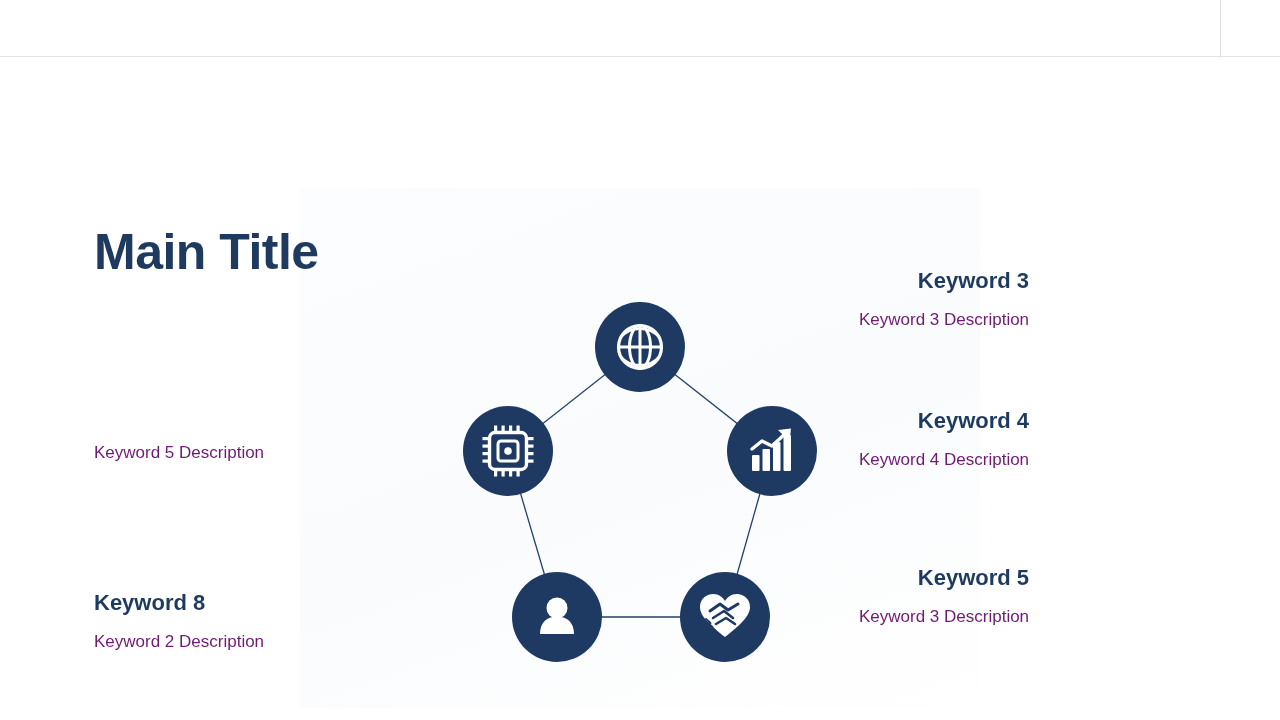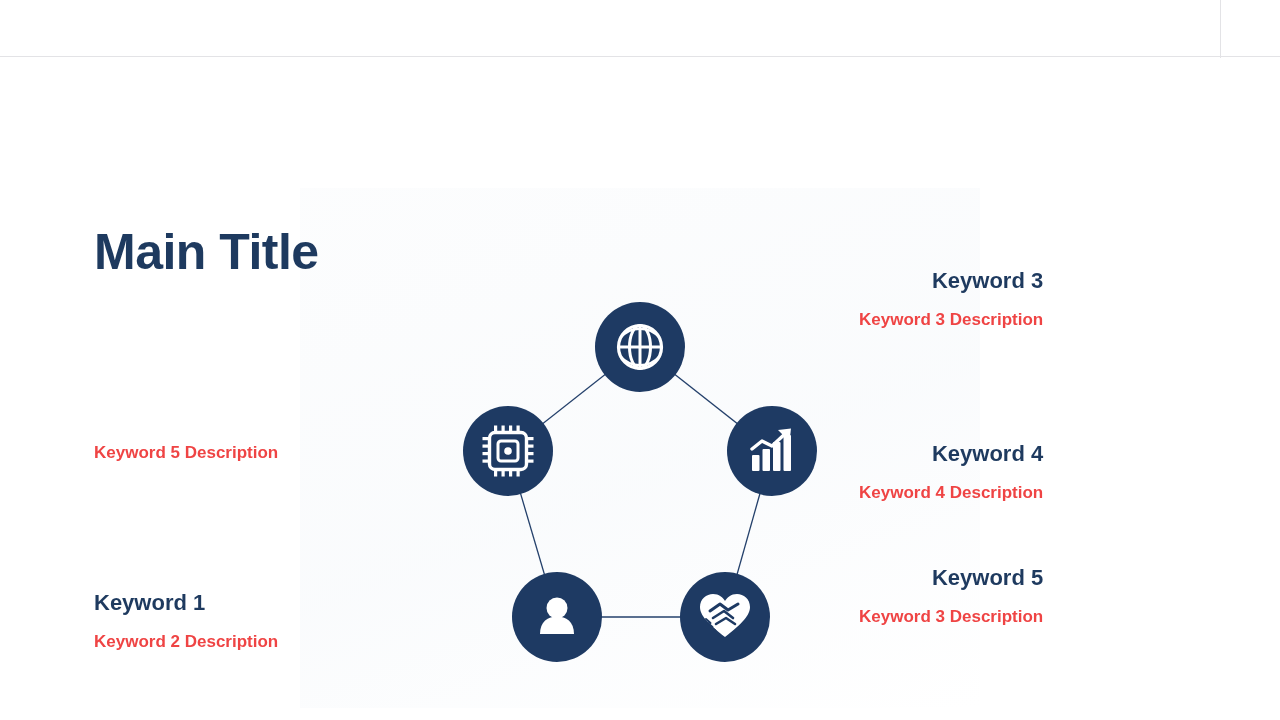--- a/index.html
+++ b/index.html
@@ -71,33 +71,33 @@
   .kw-title {
     font-size:22px;
     font-weight:700;
     color:#1e3a5f;
     line-height:1.25;
     white-space:nowrap;
   }
   .kw-desc {
     margin-top:14px;
     font-size:17px;
-    font-weight:700;
-    color:#ef4444;
+    font-weight:400;
+    color:#701a75;
     line-height:1.35;
     white-space:nowrap;
   }
 
   .kw-left  { left:94px;  text-align:left; }
   .kw-right { left:859px; text-align:right; }
 
   .kw-1 { top:370px; }
   .kw-2 { top:531px; }
   .kw-3 { top:209px; }
-  .kw-4 { top:382px; }
+  .kw-4 { top:349px; }
   .kw-5 { top:506px; }
 
   
   .diagram {
     position:absolute;
     left:440px; top:170px;
     width:400px; height:440px;
   }
   .diagram svg { display:block; width:400px; height:440px; overflow:visible; }
 
@@ -116,21 +116,21 @@
 
     <div class="diagram-wash"></div>
 
     <div class="page-title">Main Title</div>
 
     <div class="kw kw-left kw-1">
       <div class="kw-desc">Keyword 5 Description</div>
     </div>
 
     <div class="kw kw-left kw-2">
-      <div class="kw-title">Keyword 1</div>
+      <div class="kw-title">Keyword 8</div>
       <div class="kw-desc">Keyword 2 Description</div>
     </div>
 
     <div class="kw kw-right kw-3">
       <div class="kw-title">Keyword 3</div>
       <div class="kw-desc">Keyword 3 Description</div>
     </div>
 
     <div class="kw kw-right kw-4">
       <div class="kw-title">Keyword 4</div>

